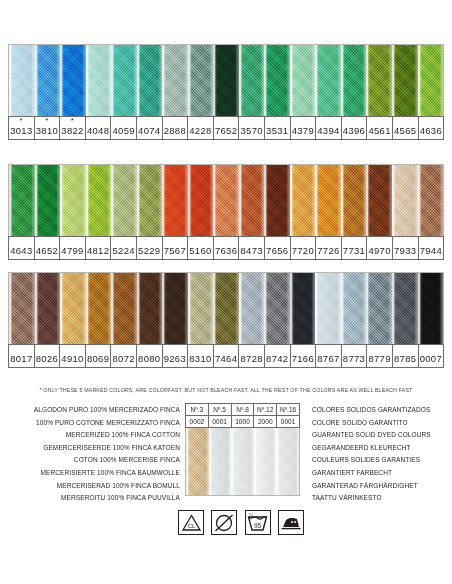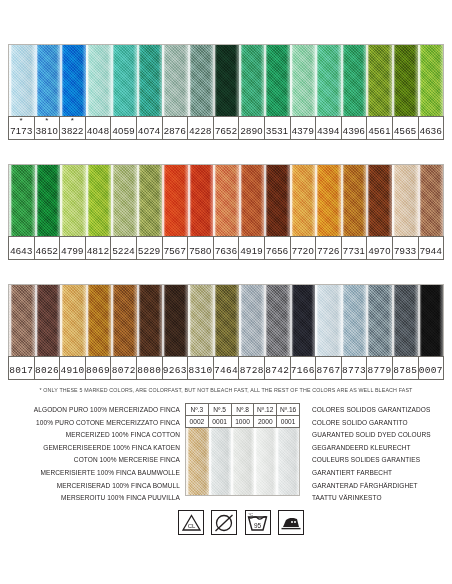--- a/index.html
+++ b/index.html
@@ -14,21 +14,21 @@
 
   
   .row{
     position:absolute;
     left:8px;
     width:436px;
     box-sizing:border-box;
   }
   .row-r1{top:44px;}
   .row-r2{top:164px;}
-  .row-r3{top:284px;font-family:Liberation Mono, monospace;}
+  .row-r3{top:272px;}
 
   .swatch-strip{
     display:flex;
     height:72px;
     border:1px solid #b9b6b1;
     border-bottom:none;
     background:#efeeea;
     box-sizing:border-box;
     overflow:hidden;
   }
@@ -210,50 +210,50 @@
         <div class="swatch" style="background: rgb(143, 211, 171);"></div>
         <div class="swatch" style="background: rgb(79, 187, 133);"></div>
         <div class="swatch" style="background: rgb(46, 157, 99);"></div>
         <div class="swatch" style="background: rgb(111, 143, 35);"></div>
         <div class="swatch" style="background: rgb(79, 111, 16);"></div>
         <div class="swatch" style="background: rgb(124, 183, 51);"></div>
       </div>
     <div class="code-strip">
         <div class="code-cell">
           <span class="star">*</span>
-          <span>7173</span>
+          <span>3013</span>
         </div>
         <div class="code-cell">
           <span class="star">*</span>
           <span>3810</span>
         </div>
         <div class="code-cell">
           <span class="star">*</span>
           <span>3822</span>
         </div>
         <div class="code-cell">
           <span>4048</span>
         </div>
         <div class="code-cell">
           <span>4059</span>
         </div>
         <div class="code-cell">
           <span>4074</span>
         </div>
         <div class="code-cell">
-          <span>2876</span>
+          <span>2888</span>
         </div>
         <div class="code-cell">
           <span>4228</span>
         </div>
         <div class="code-cell">
           <span>7652</span>
         </div>
         <div class="code-cell">
-          <span>2890</span>
+          <span>3570</span>
         </div>
         <div class="code-cell">
           <span>3531</span>
         </div>
         <div class="code-cell">
           <span>4379</span>
         </div>
         <div class="code-cell">
           <span>4394</span>
         </div>
@@ -308,27 +308,27 @@
         <div class="code-cell">
           <span>5224</span>
         </div>
         <div class="code-cell">
           <span>5229</span>
         </div>
         <div class="code-cell">
           <span>7567</span>
         </div>
         <div class="code-cell">
-          <span>7580</span>
+          <span>5160</span>
         </div>
         <div class="code-cell">
           <span>7636</span>
         </div>
         <div class="code-cell">
-          <span>4919</span>
+          <span>8473</span>
         </div>
         <div class="code-cell">
           <span>7656</span>
         </div>
         <div class="code-cell">
           <span>7720</span>
         </div>
         <div class="code-cell">
           <span>7726</span>
         </div>

